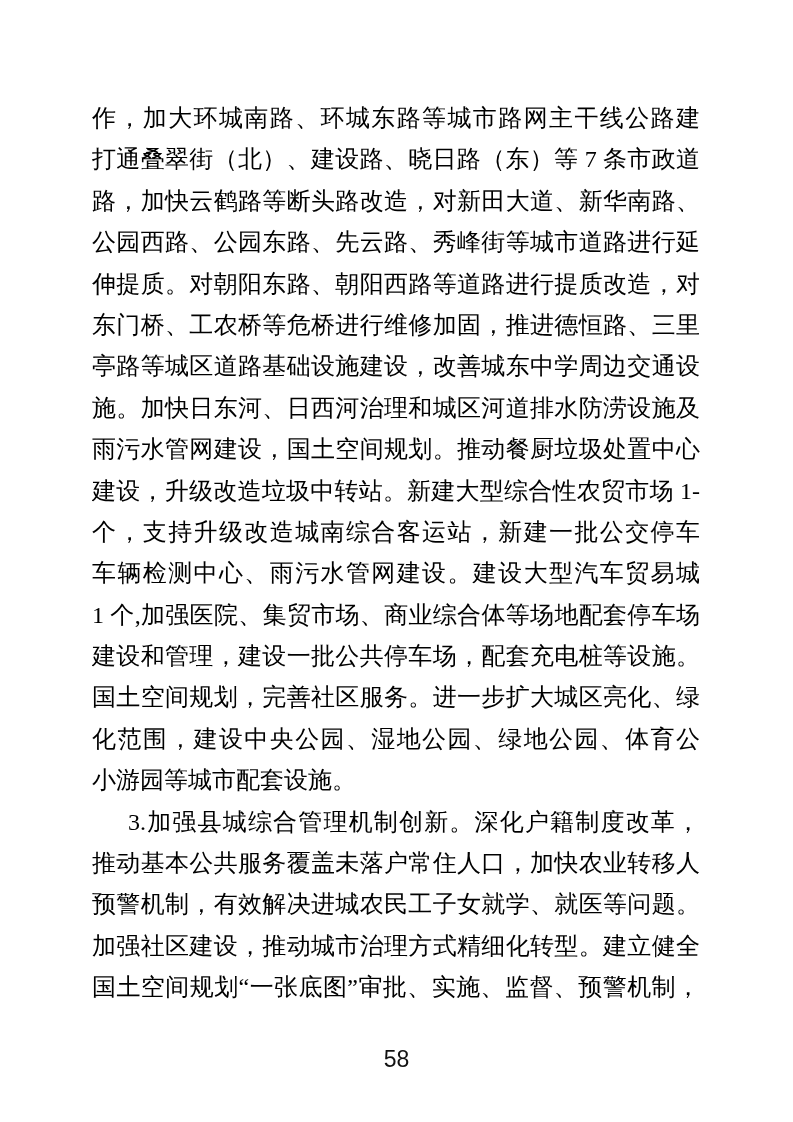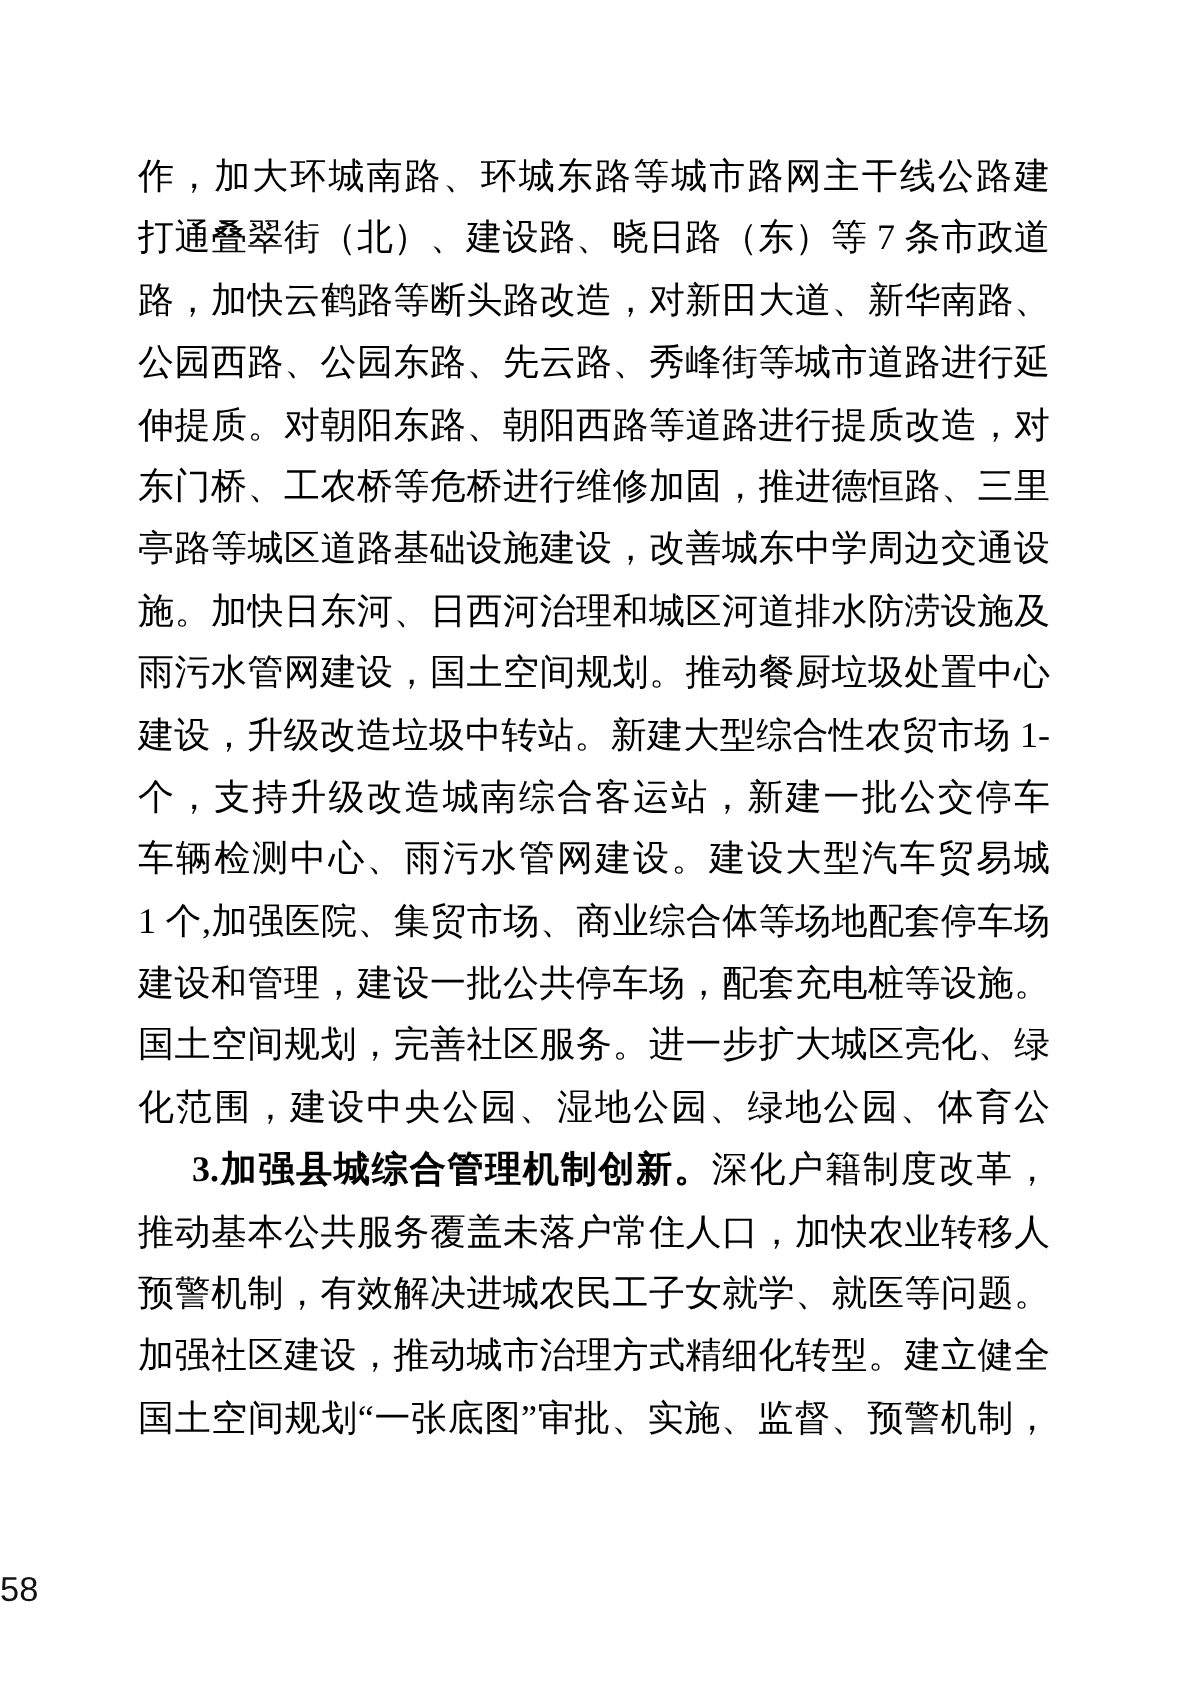--- a/index.html
+++ b/index.html
@@ -29,28 +29,28 @@
     text-align-last: justify;
     overflow: hidden;
   }
   .line.pend {
     text-align-last: left;
   }
   .line.indent {
     text-indent: 36px;
   }
   .bold {
-    font-weight: 700;
+    font-weight: 400;
   }
   .pagenum {
     position: absolute;
     top: 1046px;
     left: 0;
     width: 100%;
-    text-align: left;
+    text-align: center;
     font-family: "Liberation Sans", "DejaVu Sans", sans-serif;
     font-size: 23px;
     color: #111111;
   }
 </style>
 </head>
 <body>
 
 <div class="page">
   <div class="textblock">
@@ -64,20 +64,21 @@
     <div class="line">亭路等城区道路基础设施建设，改善城东中学周边交通设</div>
     <div class="line">施。加快日东河、日西河治理和城区河道排水防涝设施及</div>
     <div class="line">雨污水管网建设，国土空间规划。推动餐厨垃圾处置中心</div>
     <div class="line">建设，升级改造垃圾中转站。新建大型综合性农贸市场 1-2</div>
     <div class="line">个，支持升级改造城南综合客运站，新建一批公交停车场、</div>
     <div class="line">车辆检测中心、雨污水管网建设。建设大型汽车贸易城</div>
     <div class="line">1 个,加强医院、集贸市场、商业综合体等场地配套停车场</div>
     <div class="line">建设和管理，建设一批公共停车场，配套充电桩等设施。</div>
     <div class="line">国土空间规划，完善社区服务。进一步扩大城区亮化、绿</div>
     <div class="line">化范围，建设中央公园、湿地公园、绿地公园、体育公园、</div>
+    <div class="line pend">小游园等城市配套设施。</div>
 
     <div class="line indent"><span class="bold">3.加强县城综合管理机制创新。</span><span>深化户籍制度改革，</span></div>
     <div class="line">推动基本公共服务覆盖未落户常住人口，加快农业转移人</div>
     <div class="line">预警机制，有效解决进城农民工子女就学、就医等问题。</div>
     <div class="line">加强社区建设，推动城市治理方式精细化转型。建立健全</div>
     <div class="line">国土空间规划“一张底图”审批、实施、监督、预警机制，</div>
   </div>
   <div class="pagenum">58</div>
 </div>
 

